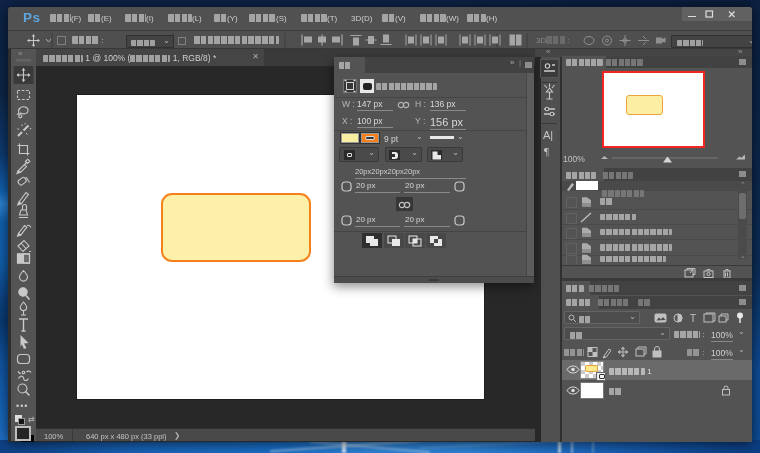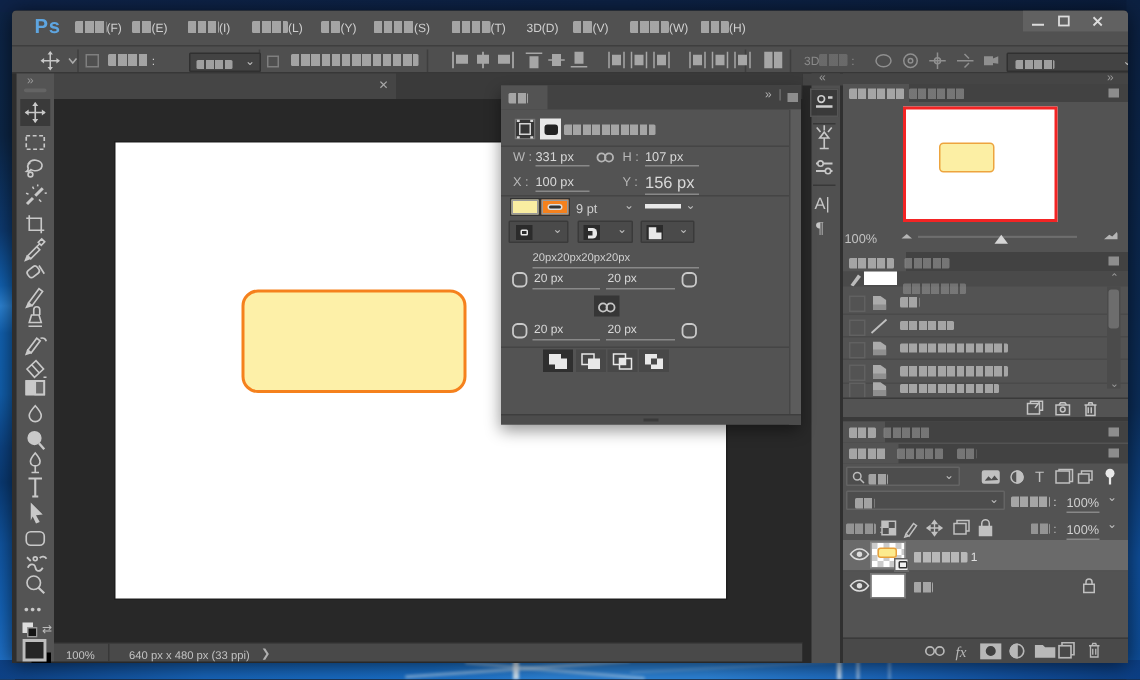--- a/index.html
+++ b/index.html
@@ -220,20 +220,21 @@
       </svg>
  <div class="ab" style="left:5px;top:352px;color:#c8c8c8;font-size:9px;letter-spacing:1px">•••</div>
  <div class="ab" style="left:4px;top:366px;width:7px;height:7px;background:#ddd"></div>
  <div class="ab" style="left:7px;top:369px;width:7px;height:7px;background:#141414;border:1px solid #999"></div>
  <div class="ab" style="left:17px;top:366px;color:#bbb;font-size:8px">⇄</div>
  <div class="ab" style="left:10px;top:386px;width:13px;height:10px;background:#000"></div>
  <div class="ab" style="left:4px;top:377px;width:16px;height:15px;background:#252525;border:2px solid #bdbdbd"></div>
 </div>
 <div class="ab" id="tabrow">
  <div class="ab" style="left:0;top:0;width:228px;height:17px;background:#454545">
+  <span class="t" style="position:absolute;left:7px;top:4px;font-size:8.5px"><span class="jp8" style="width:40px"></span> 1 @ 100% (<span class="jp8" style="width:40px"></span> 1, RGB/8) *</span>
   <span style="position:absolute;right:5px;top:3px;color:#aaa;font-size:8px">✕</span>
  </div>
 </div>
 <div class="ab" id="paste">
  <div class="ab" style="left:41px;top:29px;width:407px;height:304px;background:#fff;box-shadow:0 0 0 1px #1e1e1e"></div>
  <div class="ab" style="left:125px;top:127px;width:150px;height:69px;background:#fdf0a8;border:2.5px solid #f5811d;border-radius:11px"></div>
 </div>
 <div class="ab" id="sbar">
  <span class="ab" style="left:8px;top:3px;font-size:7.5px;color:#c2c2c2">100%</span>
  <div class="ab" style="left:36px;top:0;width:1px;height:12px;background:#383838"></div>
@@ -408,37 +409,20 @@
           <path d="M1 4.5C3 1.5 5 1 7 1s4 .5 6 3.5C11 7.5 9 8 7 8S3 7.5 1 4.5z" fill="none" stroke="#ddd"></path>
           <circle cx="7" cy="4.5" r="1.8" fill="#ddd"></circle>
         </svg>
    <div class="ab" style="left:19px;top:2px;width:22px;height:15px;background:#fff;outline:1px solid #777"></div>
    <span class="ab t" style="left:47px;top:6px;color:#d0d0d0"><span class="jp8" style="width:13px"></span></span>
    <svg class="ab" style="left:159px;top:4px" width="10" height="11" viewBox="0 0 10 11">
           <rect x="1.5" y="4.5" width="7" height="5.5" fill="none" stroke="#c0c0c0"></rect>
           <path d="M3 4.5V3a2 2 0 014 0v1.5" fill="none" stroke="#c0c0c0"></path>
         </svg>
  </div>
- <div class="ab" style="left:27px;top:376px;width:190px;height:17px;background:#494949;border-top:1px solid #3a3a3a">
-  <svg width="217" height="16" viewBox="0 0 217 16">
-          <g stroke="#b8b8b8" fill="none" stroke-width="1.1">
-   <circle cx="58" cy="8" r="2.8"></circle>
-            <circle cx="64.5" cy="8" r="2.8"></circle>
-   <text x="75" y="12" font-size="10" font-style="italic" fill="#b8b8b8" stroke="none" font-family="Liberation Serif">fx</text>
-   <rect x="92" y="3.5" width="13" height="9.5" fill="#b8b8b8"></rect>
-            <circle cx="98.5" cy="8" r="2.8" fill="#404040" stroke="#404040"></circle>
-   <circle cx="116" cy="8" r="4.5"></circle>
-            <path d="M116 3.5a4.5 4.5 0 000 9z" fill="#b8b8b8"></path>
-   <path d="M128.5 4.5h4.5l1.5 1.5h6.5V12h-12.5z" fill="#b8b8b8"></path>
-   <rect x="144" y="4.5" width="8" height="8"></rect>
-            <path d="M146 4.5V2.5h8v8h-2"></path>
-   <path d="M164 4.5h7M165 5v7h5V5M166.5 6.5v4M168.5 6.5v4M166 4.5l.5-1.5h2l.5 1.5" stroke-width=".9"></path>
-  </g>
-        </svg>
- </div>
 </div>
 <style>
 .hrow{left:27px;width:190px;height:15.5px;border-bottom:1px solid #4a4a4a}
 .hrow::before{content:"";position:absolute;left:4px;top:3px;width:9px;height:9px;border:1px solid #616161}
 .hrow::after{content:"";position:absolute;left:20px;top:2px;width:9px;height:10.5px;background:#ababab;clip-path:polygon(0 12%,55% 12%,100% 40%,100% 100%,0 100%);box-shadow:inset 0 -4px #8f8f8f}
 .ht{position:absolute;left:38px;top:4px;color:#cfcfcf}
 .thumb{width:22px;height:16px;outline:1px solid #888;background:conic-gradient(#fff 0 25%,#cbcbcb 0 50%,#fff 0 75%,#cbcbcb 0) 0 0/8px 8px}
 </style>
 <div class="ab" id="props" style="left:326px;top:50px;width:200px;height:226px;background:#535353;box-shadow:-1px 4px 10px rgba(0,0,0,.42)">
  <div class="ab" style="left:0;top:0;width:200px;height:16px;background:#424242"></div>
@@ -455,29 +439,29 @@
           <rect x="3.5" y="3.5" width="7" height="7"></rect>
           <path d="M1.5 1.5h2M10.5 1.5h2M1.5 12.5h2M10.5 12.5h2" stroke-width="1.5"></path>
         </g>
       </svg>
  <div class="ab" style="left:26px;top:22px;width:14px;height:14px;background:#e8e8e8"></div>
  <div class="ab" style="left:28.5px;top:25.5px;width:9px;height:7px;background:#222;border-radius:2px"></div>
  <span class="ab t" style="left:42px;top:25px"><span class="jp8" style="width:61px"></span></span>
  <div class="ab" style="left:0px;top:40px;width:192px;height:1px;background:#454545"></div>
 
  <span class="ab" style="left:8px;top:42px;font-size:8.5px;color:#b8b8b8">W :</span>
- <span class="ab" style="left:23px;top:42px;font-size:8.5px;color:#d8d8d8;width:36px;border-bottom:1px solid #898989;padding-bottom:1px">331 px</span>
+ <span class="ab" style="left:23px;top:42px;font-size:8.5px;color:#d8d8d8;width:36px;border-bottom:1px solid #898989;padding-bottom:1px">147 px</span>
  <svg class="ab" style="left:63px;top:44px" width="13" height="8" viewBox="0 0 13 8">
         <g stroke="#b5b5b5" fill="none" stroke-width="1.2">
           <circle cx="4" cy="4" r="2.7"></circle>
           <circle cx="9" cy="4" r="2.7"></circle>
         </g>
       </svg>
  <span class="ab" style="left:81px;top:42px;font-size:8.5px;color:#b8b8b8">H :</span>
- <span class="ab" style="left:96px;top:42px;font-size:8.5px;color:#d8d8d8;width:36px;border-bottom:1px solid #898989;padding-bottom:1px">107 px</span>
+ <span class="ab" style="left:96px;top:42px;font-size:8.5px;color:#d8d8d8;width:36px;border-bottom:1px solid #898989;padding-bottom:1px">136 px</span>
 
  <span class="ab" style="left:8px;top:59px;font-size:8.5px;color:#b8b8b8">X :</span>
  <span class="ab" style="left:23px;top:59px;font-size:8.5px;color:#d8d8d8;width:36px;border-bottom:1px solid #898989;padding-bottom:1px">100 px</span>
  <span class="ab" style="left:81px;top:59px;font-size:8.5px;color:#b8b8b8">Y :</span>
  <span class="ab" style="left:96px;top:59px;font-size:11px;color:#d8d8d8;width:36px;border-bottom:1px solid #898989;padding-bottom:1px">156 px</span>
  <div class="ab" style="left:0px;top:73px;width:192px;height:1px;background:#454545"></div>
 
  <div class="ab" style="left:7px;top:76px;width:18px;height:10px;background:#f9eda1;border:1px solid #999;box-shadow:0 0 0 1px #333"></div>
  <div class="ab" style="left:27px;top:76px;width:18px;height:10px;background:#f5811d;border:1px solid #999;box-shadow:0 0 0 1px #333"></div>
  <div class="ab" style="left:31px;top:79px;width:10px;height:4px;background:#333;border:1px solid #ddd;border-radius:2px"></div>

